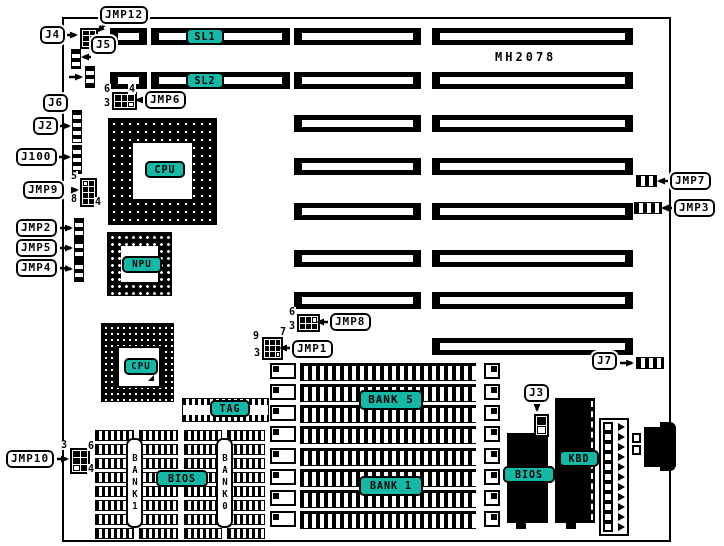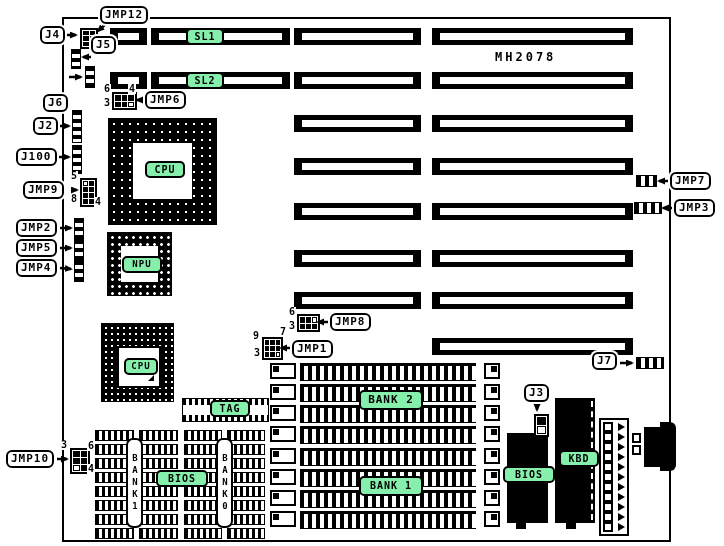--- a/index.html
+++ b/index.html
@@ -5,21 +5,21 @@
   html,body{margin:0;padding:0;background:#fff;}
   #stage{position:relative;width:724px;height:546px;background:#fff;overflow:hidden;
          font-family:"DejaVu Sans Mono",monospace;color:#000;}
   
   .board{position:absolute;left:62px;top:17px;width:605px;height:521px;border:2px solid #000;z-index:1;}
   
   .co{position:absolute;z-index:30;background:#fff;border:2px solid #000;border-radius:6px;
       padding:0 3px;font-weight:bold;font-size:11px;letter-spacing:1px;line-height:14px;
       box-shadow:0 0 0 2px #fff;white-space:nowrap;}
   
-  .lab{position:absolute;z-index:20;background:#86efac;border:2px solid #000;border-radius:5px;
+  .lab{position:absolute;z-index:20;background:#14b8a6;border:2px solid #000;border-radius:5px;
       font-weight:bold;font-size:10px;letter-spacing:1px;line-height:13px;text-align:center;
       white-space:nowrap;padding:0 2px;}
   .vlab{position:absolute;z-index:20;background:#fff;border:2px solid #000;border-radius:7px;
       writing-mode:vertical-rl;text-orientation:upright;font-weight:bold;font-size:9px;
       line-height:13px;text-align:center;padding:3px 0;letter-spacing:2px;}
   .pinnum{position:absolute;z-index:28;font-weight:bold;font-size:10px;line-height:10px;
       background:#fff;padding:0 1px;}
   
   .slot{position:absolute;height:17px;background:#000;z-index:5;}
   .slot::after{content:'';position:absolute;left:8px;right:8px;top:5px;bottom:5px;background:#fff;}
@@ -193,21 +193,21 @@
   <div class="simm" style="top:489px;">
       <span class="cap capL"></span>
       <span class="bar"></span>
       <span class="cap capR"></span>
     </div>
   <div class="simm" style="top:510px;">
       <span class="cap capL"></span>
       <span class="bar"></span>
       <span class="cap capR"></span>
     </div>
-  <div class="lab" style="left:359px;top:390px;width:56px;font-size:11px;line-height:16px;">BANK 2</div>
+  <div class="lab" style="left:359px;top:390px;width:56px;font-size:11px;line-height:16px;">BANK 5</div>
   <div class="lab" style="left:359px;top:476px;width:56px;font-size:10px;line-height:16px;">BANK 1</div>
 
   <div class="chip" style="left:507px;top:433px;width:41px;height:90px;"></div>
   <div class="tab" style="left:516px;top:523px;width:10px;height:6px;"></div>
   <div class="lab" style="left:503px;top:466px;width:44px;">BIOS</div>
 
   <div class="chip kbdchip" style="left:555px;top:398px;width:40px;height:125px;"></div>
   <div class="tab" style="left:566px;top:523px;width:10px;height:6px;"></div>
   <div class="lab" style="left:559px;top:450px;width:32px;">KBD</div>
 

